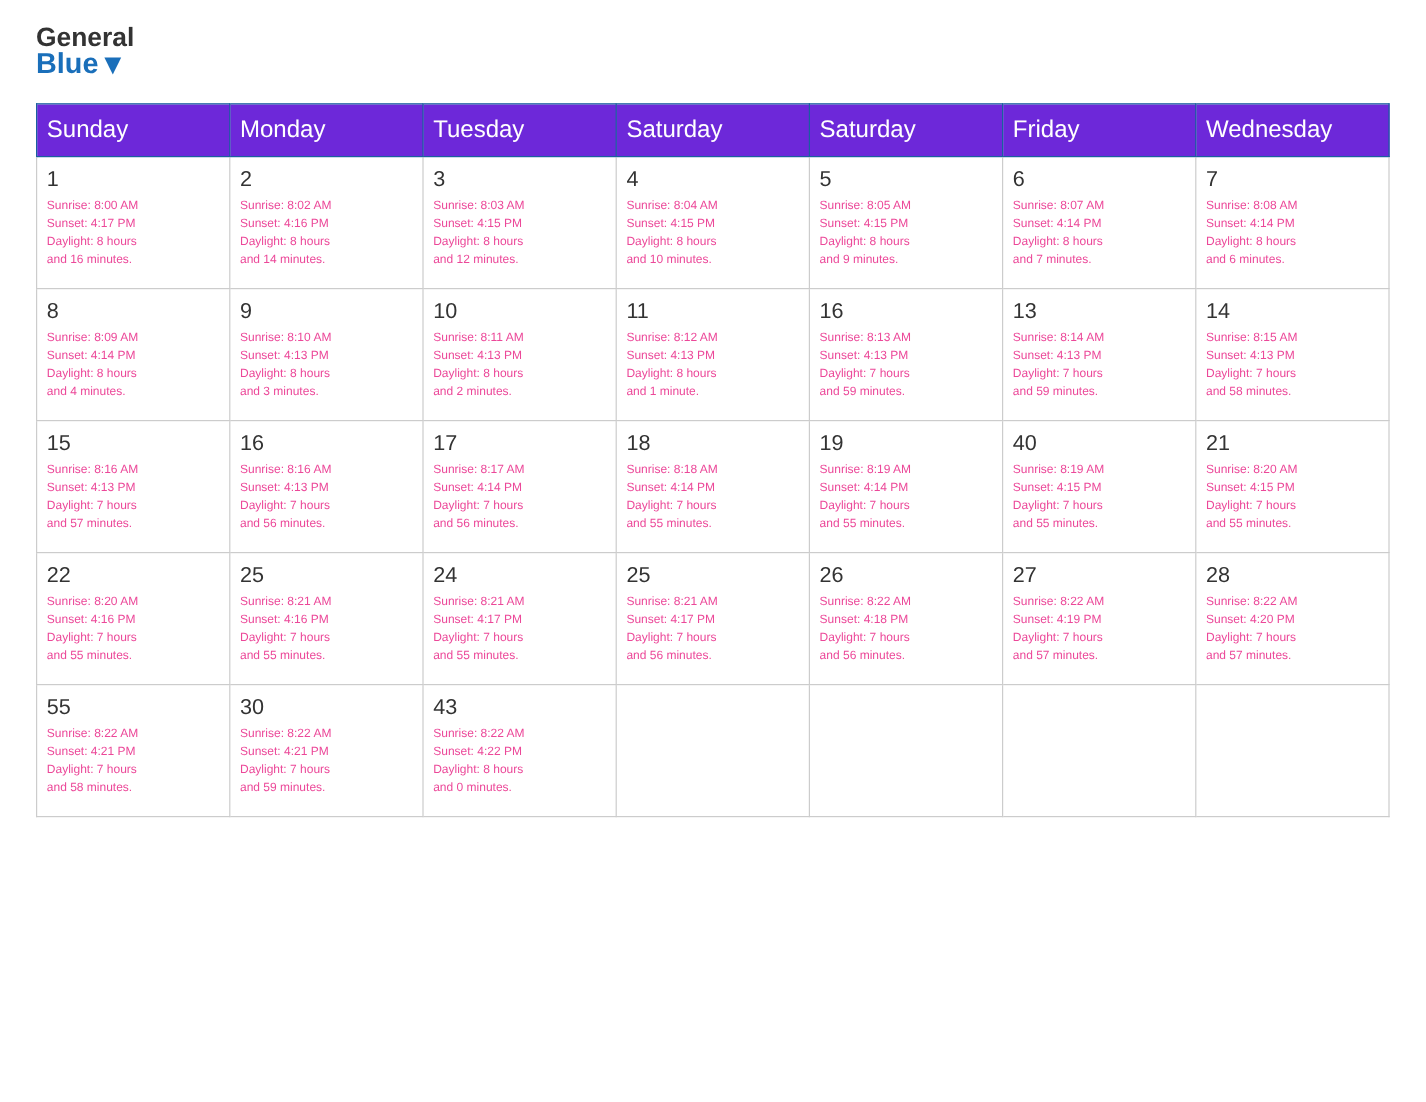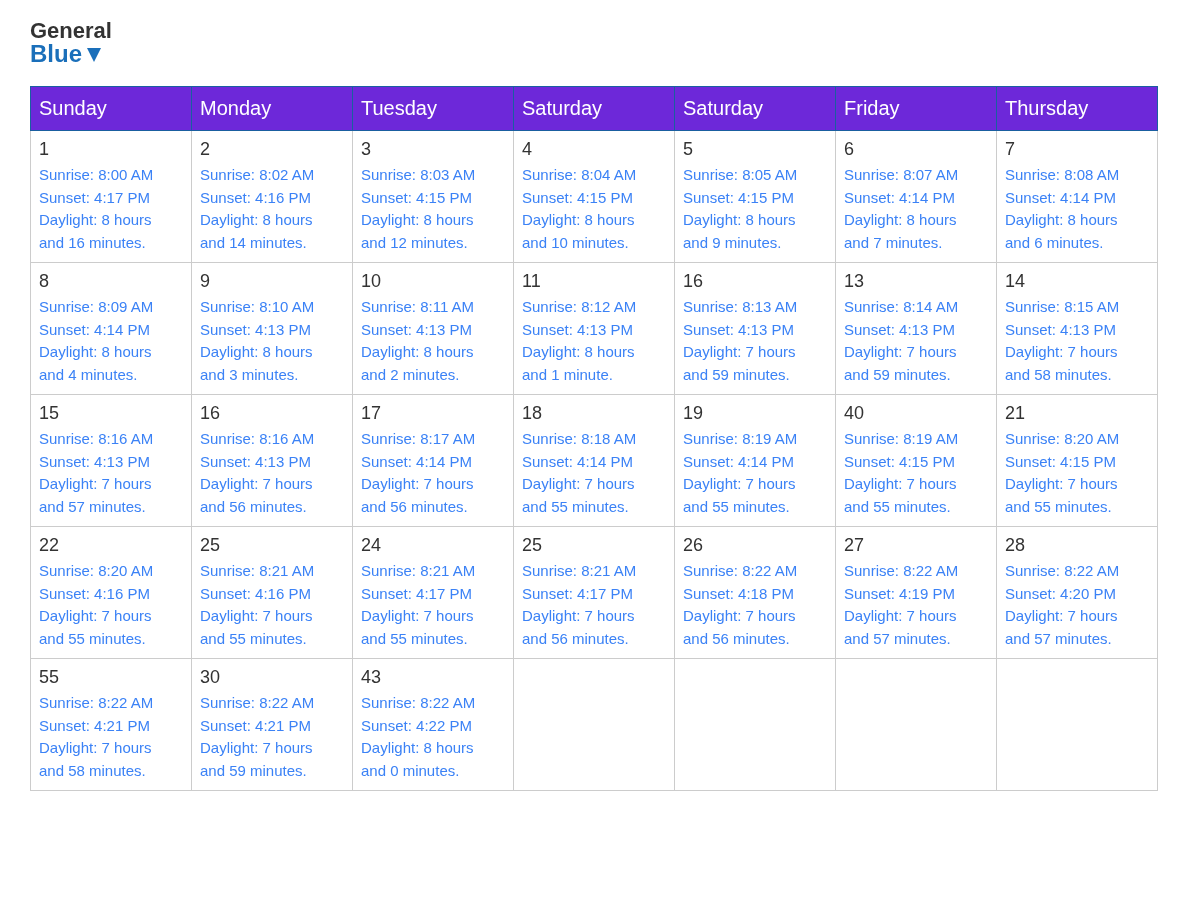--- a/index.html
+++ b/index.html
@@ -52,23 +52,23 @@
       height: 110px;
     }
     tbody tr td .day-num {
       font-size: 18px;
       font-weight: normal;
       color: #333;
       display: block;
       margin-bottom: 4px;
     }
     tbody tr td .info {
-      font-size: 15px;
+      font-size: 10px;
       line-height: 1.5;
-      color: #3b82f6;
+      color: #ec4899;
     }
     tbody tr:nth-child(odd) td {
       background: #fff;
     }
     tbody tr:nth-child(even) td {
       background: #fff;
     }
     .logo-wrapper {
       display: flex;
       align-items: center;
@@ -119,21 +119,21 @@
 
 <table>
   <thead>
     <tr>
     <th>Sunday</th>
         <th>Monday</th>
         <th>Tuesday</th>
         <th>Saturday</th>
         <th>Saturday</th>
         <th>Friday</th>
-        <th>Thursday</th>
+        <th>Wednesday</th>
       </tr>
   </thead>
   <tbody id="calendar-body">
   <tr>
         <td>
           <span class="day-num">1</span>
           <div class="info">Sunrise: 8:00 AM<br>Sunset: 4:17 PM<br>Daylight: 8 hours<br>and 16 minutes.</div>
         </td>
         <td>
           <span class="day-num">2</span>

